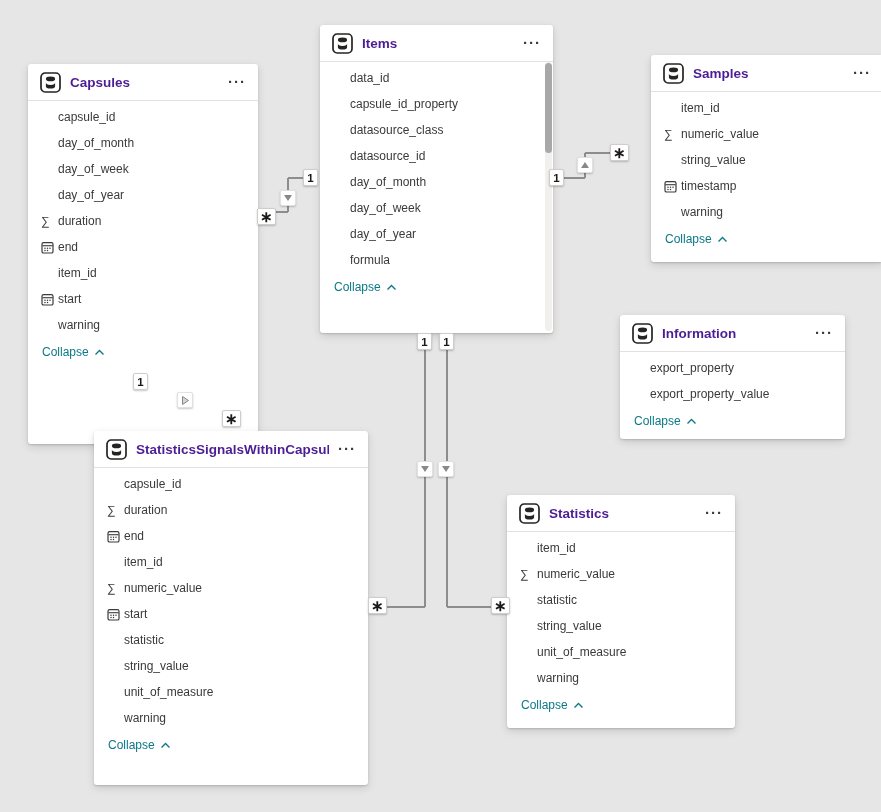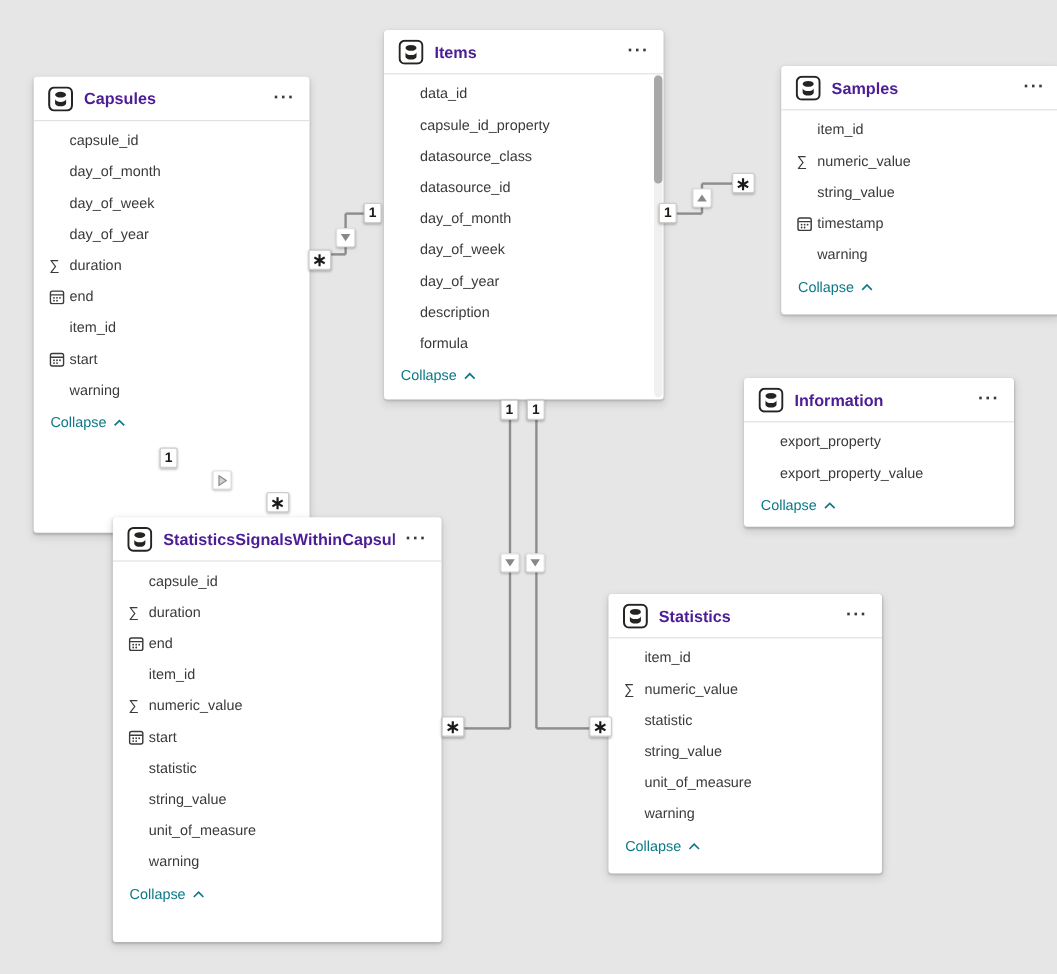--- a/index.html
+++ b/index.html
@@ -169,24 +169,20 @@
           <span class="field-icon"></span>
           <span class="field-label">day_of_month</span>
         </div>
         <div class="field-row">
           <span class="field-icon"></span>
           <span class="field-label">day_of_week</span>
         </div>
         <div class="field-row">
           <span class="field-icon"></span>
           <span class="field-label">day_of_year</span>
-        </div>
-        <div class="field-row">
-          <span class="field-icon"></span>
-          <span class="field-label">description</span>
         </div>
         <div class="field-row">
           <span class="field-icon"></span>
           <span class="field-label">formula</span>
         </div>
       </div><div class="collapse">
         <span>Collapse</span>
         <span><svg width="11" height="7" viewBox="0 0 11 7">
             <path d="M1.5 5.5 L5.5 1.5 L9.5 5.5" fill="none" stroke="#0b7987" stroke-width="1.4"></path>
           </svg></span>

